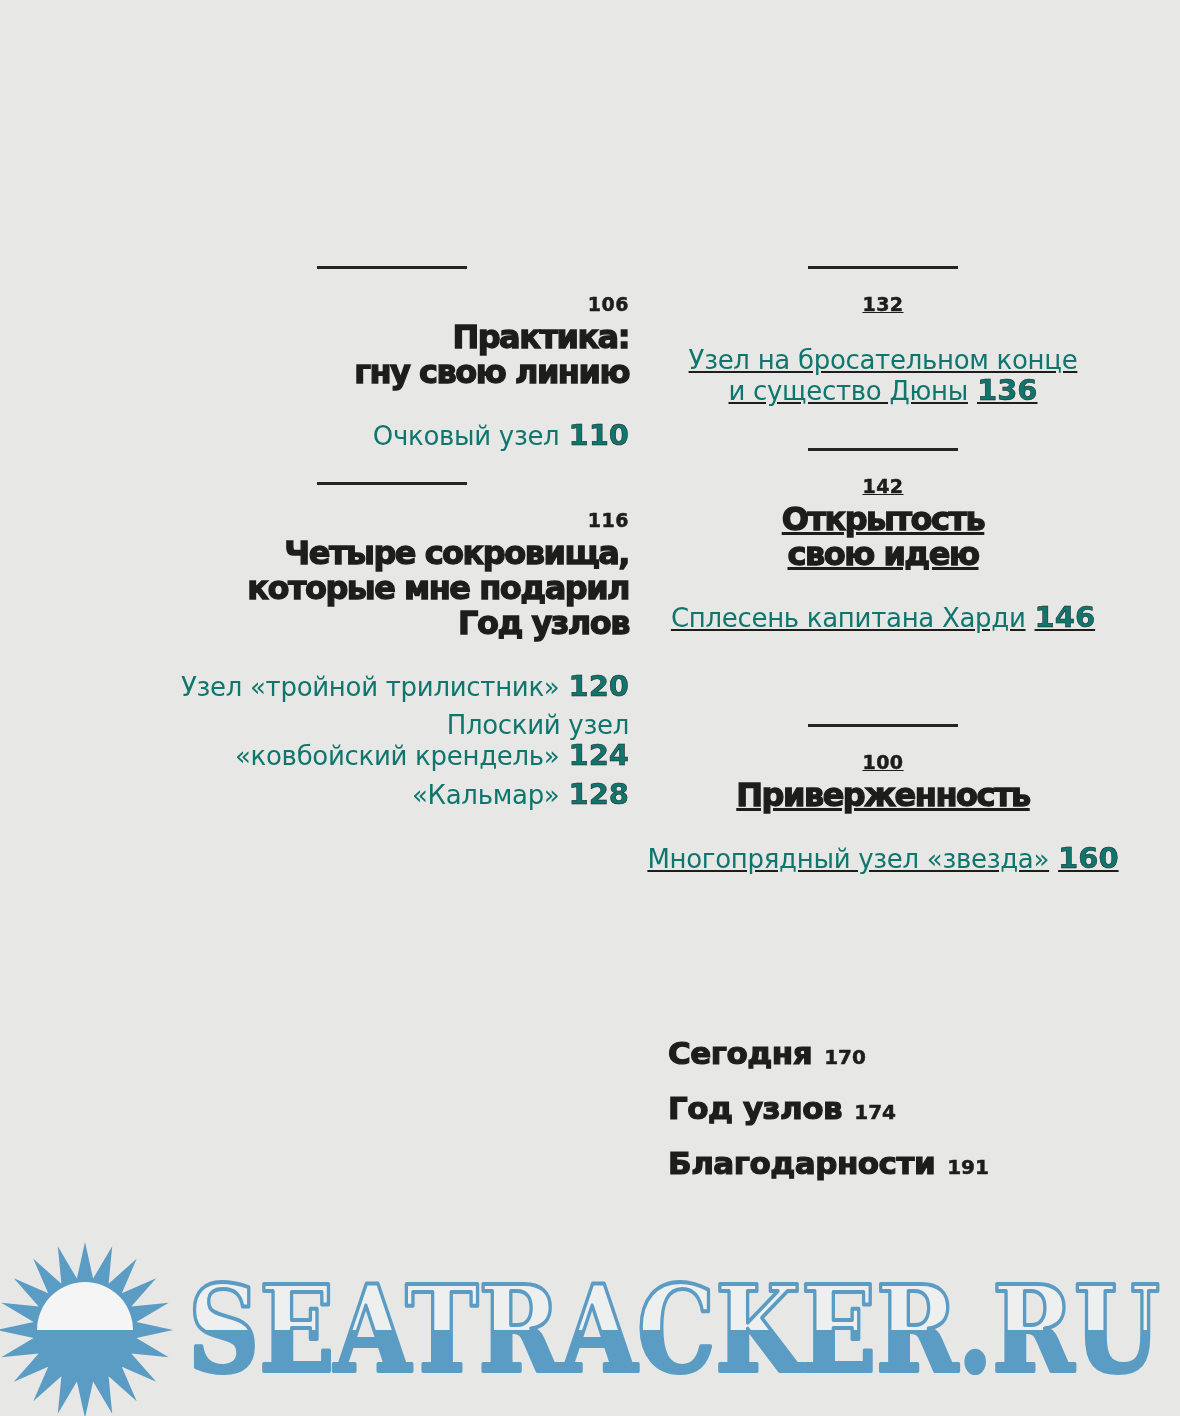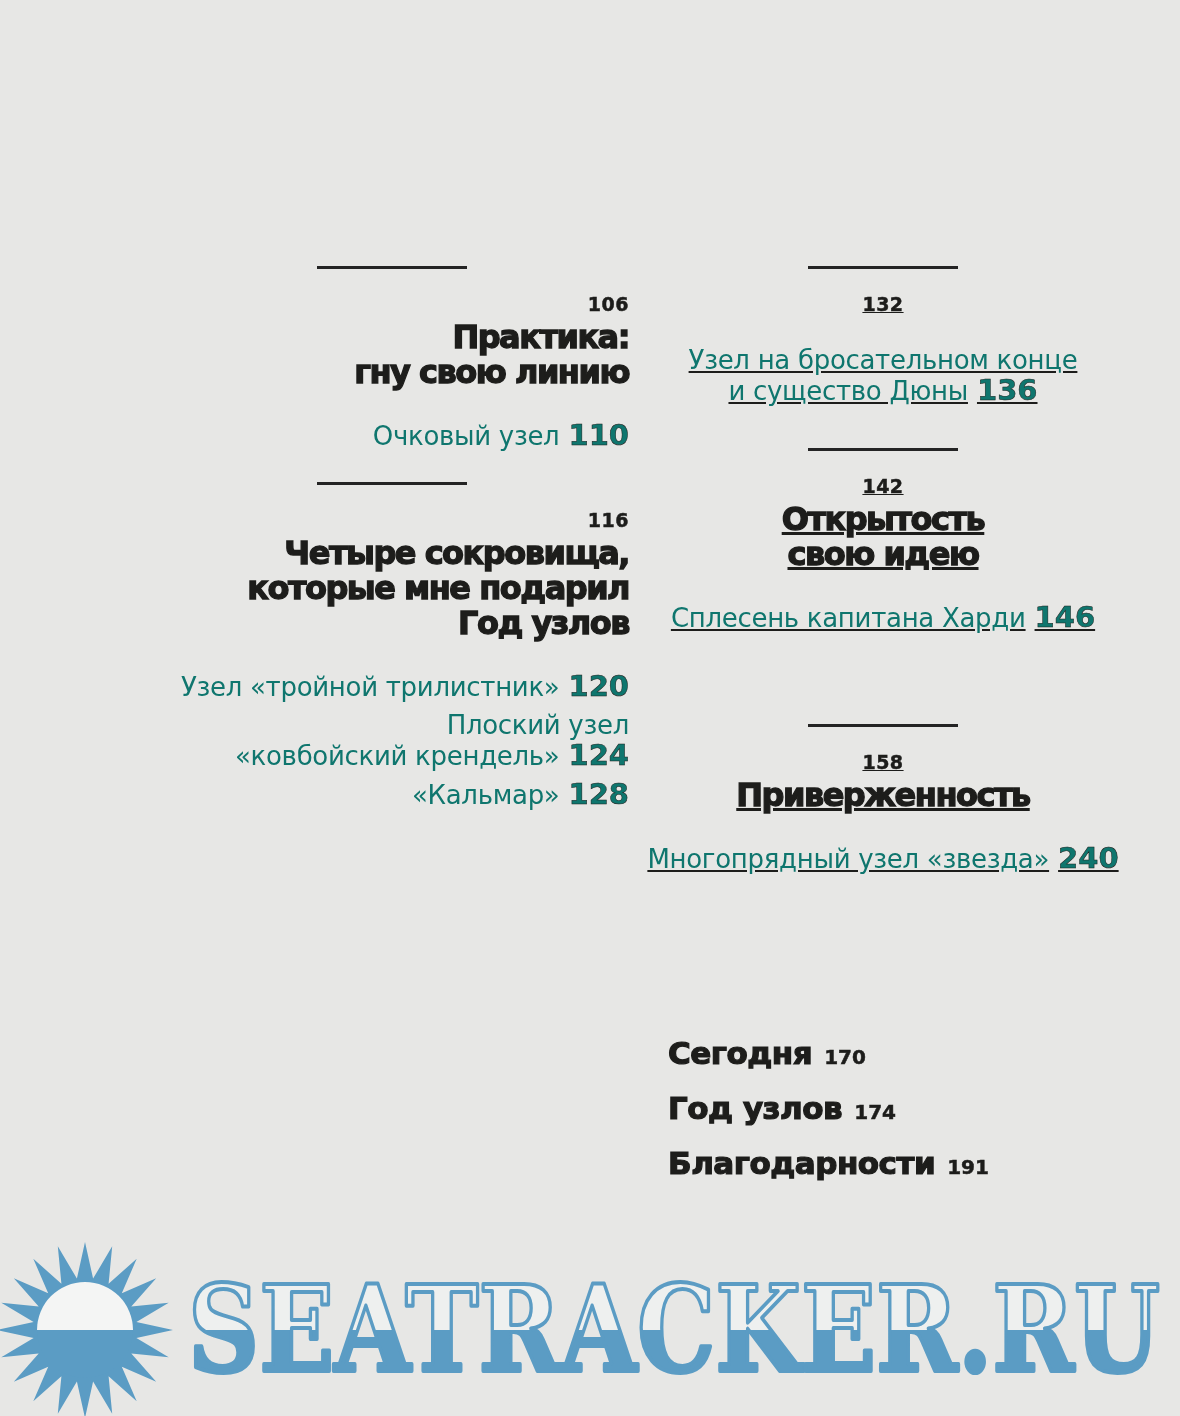--- a/index.html
+++ b/index.html
@@ -146,27 +146,27 @@
     </h2>
     <div class="entries">
       <div class="entry">
         <span>Сплесень капитана Харди</span><span class="pg">146</span>
       </div>
     </div>
   </section>
 
   <section class="toc-section col-right" style="top:724px">
     <div class="rule"></div>
-    <div class="sec-num">158</div>
+    <div class="sec-num">100</div>
     <h2 class="sec-title">
       <span class="title-line">Приверженность</span>
     </h2>
     <div class="entries">
       <div class="entry">
-        <span>Многопрядный узел «звезда»</span><span class="pg">240</span>
+        <span>Многопрядный узел «звезда»</span><span class="pg">160</span>
       </div>
     </div>
   </section>
 
   <div class="footer-item" style="top:1035px">
     <span class="footer-label">Сегодня</span><span class="footer-pg">170</span>
   </div>
   <div class="footer-item" style="top:1090px">
     <span class="footer-label">Год узлов</span><span class="footer-pg">174</span>
   </div>

